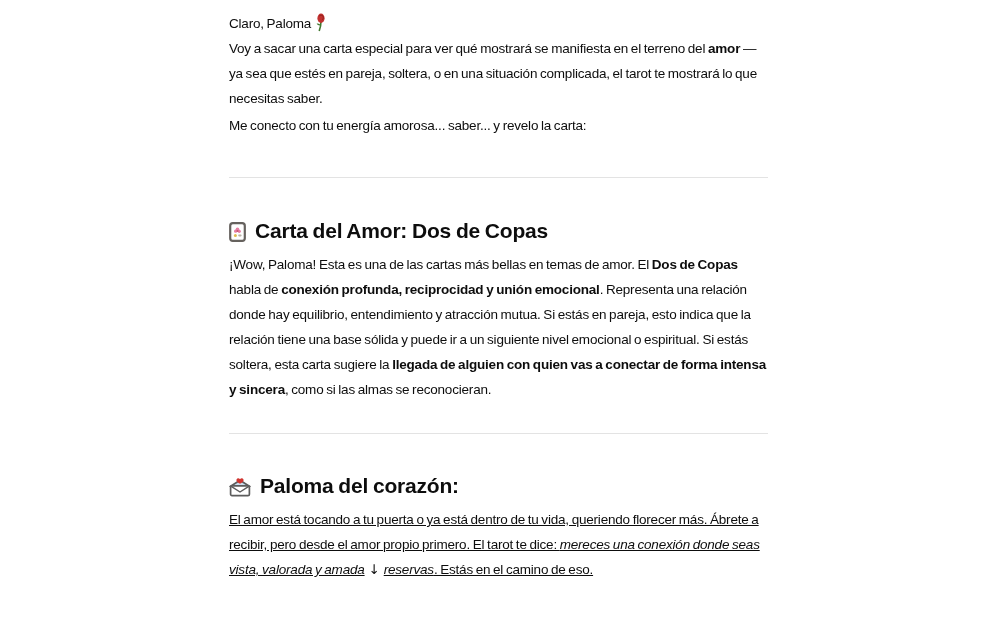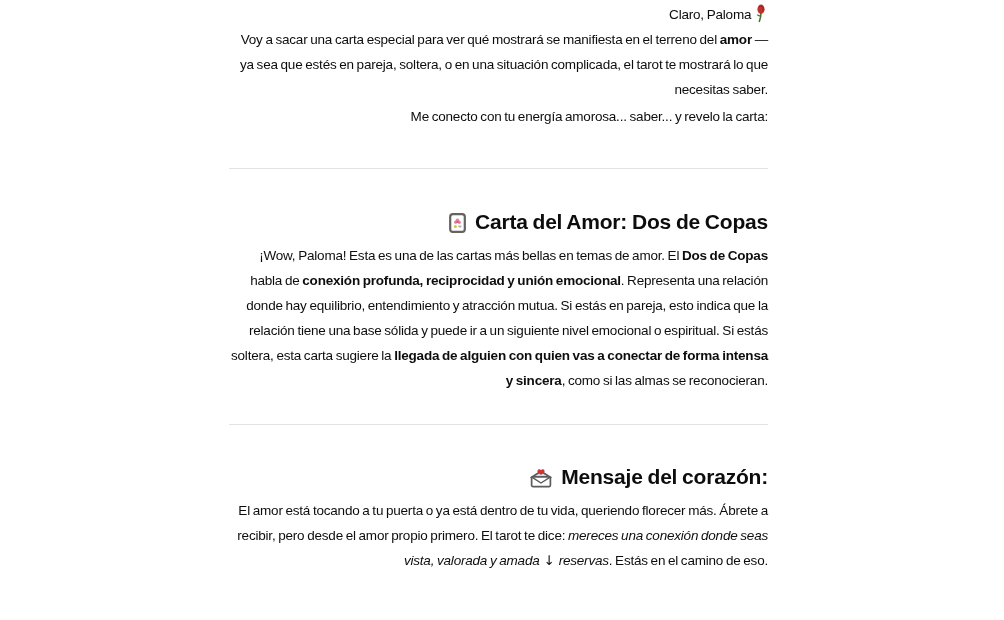--- a/index.html
+++ b/index.html
@@ -11,27 +11,26 @@
     width: 1004px;
     height: 620px;
     position: relative;
     overflow: hidden;
     font-family: "Liberation Sans", sans-serif;
     color: #0d0d0d;
   }
   .message {
     position: absolute;
     left: 229px;
-    top: 2px;
+    top: 11px;
     width: 539px;
     font-size: 13.5px;
     line-height: 25px;
     letter-spacing: -0.2px;
     word-spacing: -0.8px;
-    text-align: right;
   }
   .message p {
     margin: 0;
   }
   .message h3 {
     margin: 0;
     font-size: 21px;
     line-height: 26px;
     font-weight: 700;
     letter-spacing: -0.2px;
@@ -42,21 +41,21 @@
     border-top: 1.5px solid #e3e3e3;
     margin: 0;
   }
   
   .blk-1 { margin-top: 2px !important; }
   .blk-2 { margin-top: 39px !important; }
   .blk-3 { margin-top: 40px !important; }
   .blk-4 { margin-top: 8px !important; }
   .blk-5 { margin-top: 31px !important; }
   .blk-6 { margin-top: 39px !important; }
-  .blk-7 { margin-top: 8px !important; }
+  .blk-7 { margin-top: 8px !important; text-decoration: underline; }
 
   .run-b { font-weight: 700; }
   .run-i { font-style: italic; }
   .run-arrow {
     font-style: normal;
     display: inline-block;
     padding: 0 4px;
     font-family: "DejaVu Sans", sans-serif;
   }
   .icon {
@@ -89,16 +88,16 @@
             <circle cx="6.4" cy="13.4" r="1.5" fill="#e0bb4d"></circle>
             <rect x="9.2" y="12.4" width="3.4" height="2" rx="0.8" fill="#b9b2a6"></rect>
           </svg></span><span>Carta del Amor: Dos de Copas</span></h3>
       <p class="blk-4"><span>¡Wow, Paloma! Esta es una de las cartas más bellas en temas de amor. El </span><span class="run-b">Dos de Copas</span><span> habla de </span><span class="run-b">conexión profunda, reciprocidad y unión emocional</span><span>. Representa una relación donde hay equilibrio, entendimiento y atracción mutua. Si estás en pareja, esto indica que la relación tiene una base sólida y puede ir a un siguiente nivel emocional o espiritual. Si estás soltera, esta carta sugiere la </span><span class="run-b">llegada de alguien con quien vas a conectar de forma intensa y sincera</span><span>, como si las almas se reconocieran.</span></p>
       <hr class="blk-5">
       <h3 class="blk-6"><span class="icon"><svg width="22" height="20" viewBox="0 0 22 20">
             <polygon points="2,9 11,3.2 20,9" fill="#cadded" stroke="#5c5c5c" stroke-width="1.7"></polygon>
             <path d="M11 2.2 C11.9 0.9 13.9 1 14.5 2.4 C15.1 3.8 13.6 5.4 11 6.8 C8.4 5.4 6.9 3.8 7.5 2.4 C8.1 1 10.1 0.9 11 2.2 Z" fill="#d0342f"></path>
             <rect x="1.6" y="8.8" width="18.8" height="9.8" rx="1.4" fill="#ffffff" stroke="#5c5c5c" stroke-width="1.7"></rect>
             <polyline points="2.2,9.4 11,15 19.8,9.4" fill="none" stroke="#5c5c5c" stroke-width="1.4"></polyline>
-          </svg></span><span>Mensaje del corazón:</span></h3>
+          </svg></span><span>Paloma del corazón:</span></h3>
       <p class="blk-7"><span>El amor está tocando a tu puerta o ya está dentro de tu vida, queriendo florecer más. Ábrete a recibir, pero desde el amor propio primero. El tarot te dice: </span><span class="run-i">mereces una conexión donde seas vista, valorada y amada</span><span class="run-arrow">↓</span><span class="run-i">reservas</span><span>. Estás en el camino de eso.</span></p>
     </div>
 </div>
 
 </body></html>

